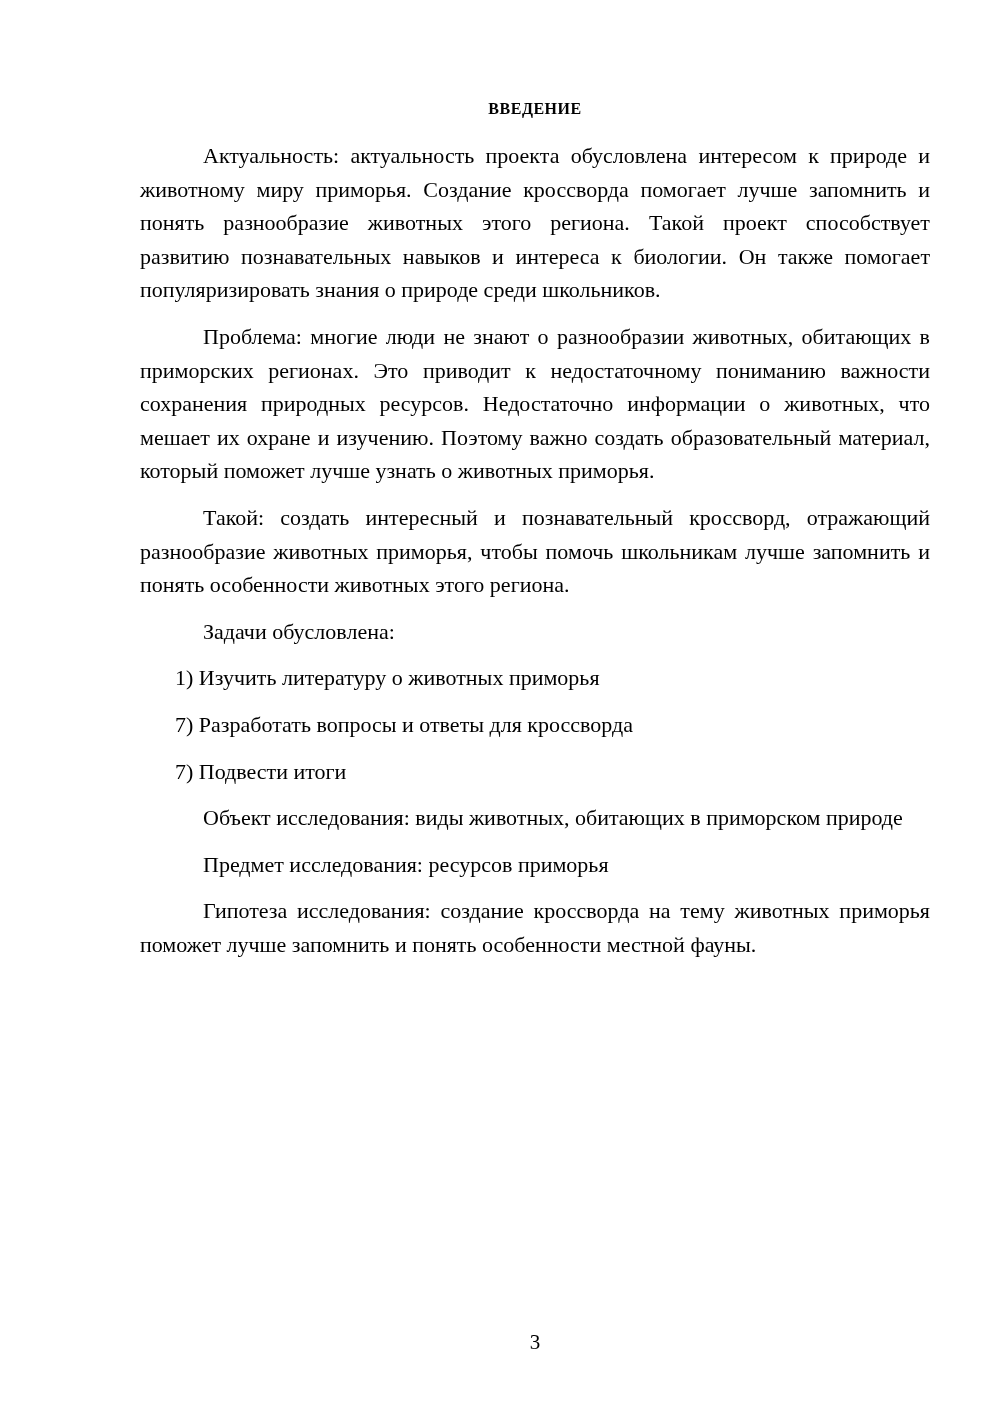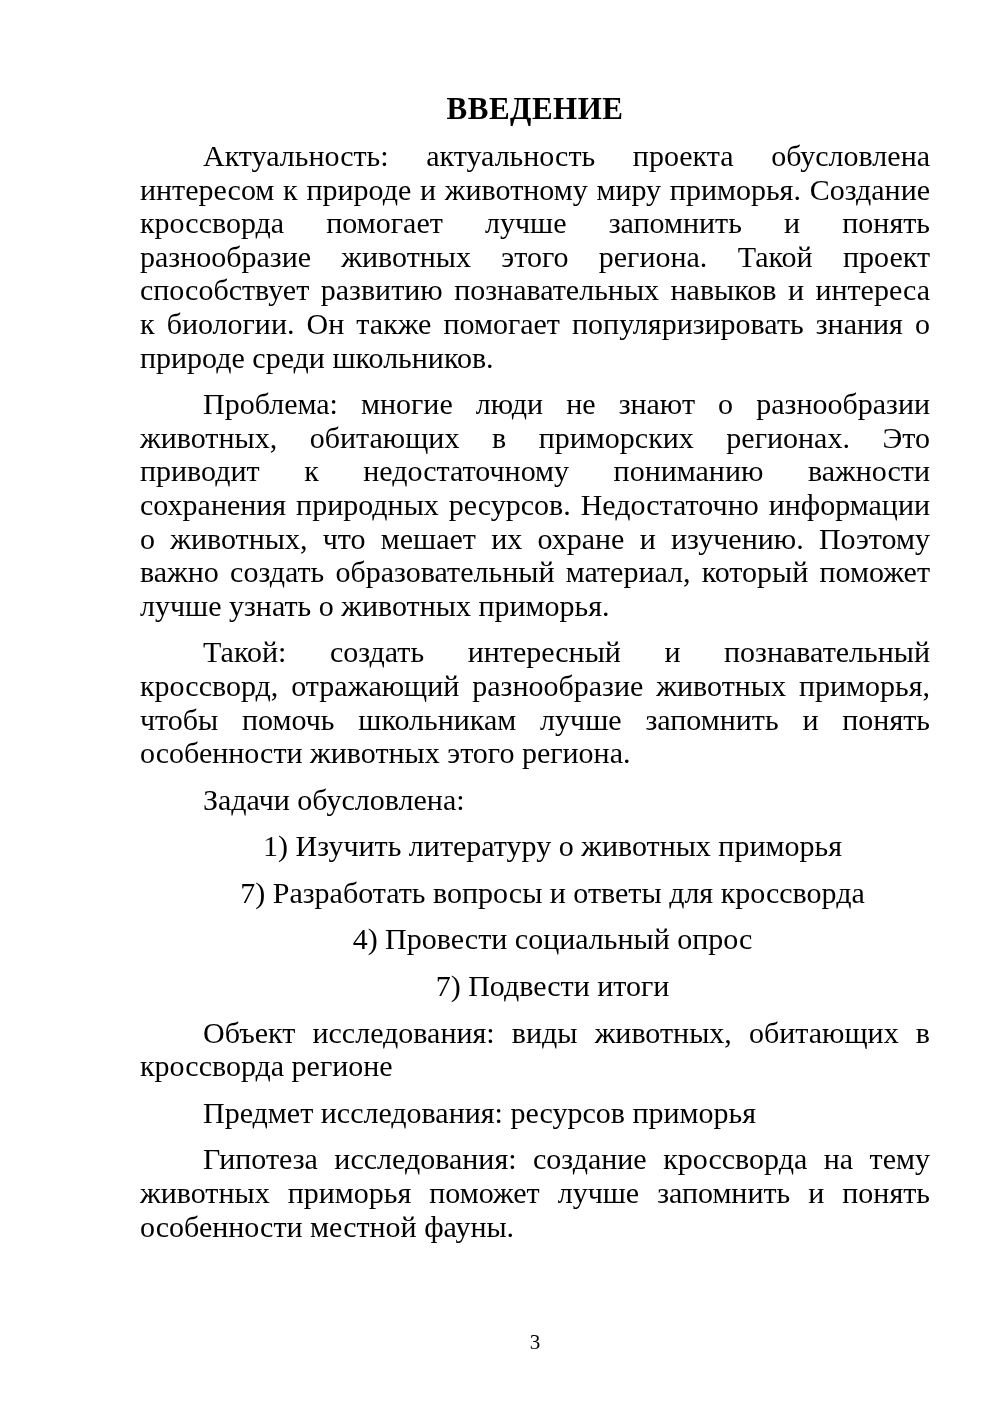--- a/index.html
+++ b/index.html
@@ -16,38 +16,38 @@
     font-family: "Liberation Serif", "DejaVu Serif", serif;
     overflow: hidden;
   }
   .content {
     position: absolute;
     top: 92px;
     left: 140px;
     width: 790px;
   }
   .doc-title {
-    font-size: 31px;
+    font-size: 16px;
     font-weight: bold;
     text-align: center;
     line-height: 34px;
     margin: 0 0 13px 0;
     letter-spacing: 0.5px;
   }
   p.body-par {
-    font-size: 30px;
+    font-size: 22px;
     line-height: 33.6px;
     text-align: justify;
     text-indent: 63px;
     margin: 8px 0 13px 0;
   }
   p.list-item {
-    font-size: 30px;
+    font-size: 22px;
     line-height: 33.6px;
-    text-align: center;
+    text-align: left;
     text-indent: 0;
     padding-left: 35px;
     margin: 0 0 13px 0;
   }
   .page-number {
     position: absolute;
     top: 1330px;
     left: 140px;
     width: 790px;
     text-align: center;
@@ -69,25 +69,24 @@
 
     <p class="body-par">Такой: создать интересный и познавательный кроссворд, отражающий разнообразие животных приморья, чтобы помочь школьникам лучше запомнить и понять особенности животных этого региона.</p>
 
     <p class="body-par">Задачи обусловлена:</p>
 
     <p class="list-item">1) Изучить литературу о животных приморья</p>
 
 
     <p class="list-item">7) Разработать вопросы и ответы для кроссворда</p>
 
-    <p class="list-item">4) Провести социальный опрос</p>
 
     <p class="list-item">7) Подвести итоги</p>
 
-    <p class="body-par">Объект исследования: виды животных, обитающих в кроссворда регионе</p>
+    <p class="body-par">Объект исследования: виды животных, обитающих в приморском природе</p>
 
     <p class="body-par">Предмет исследования: ресурсов приморья</p>
 
     <p class="body-par">Гипотеза исследования: создание кроссворда на тему животных приморья поможет лучше запомнить и понять особенности местной фауны.</p>
 
 
   </div>
 
   <div class="page-number">3</div>
 </div>

